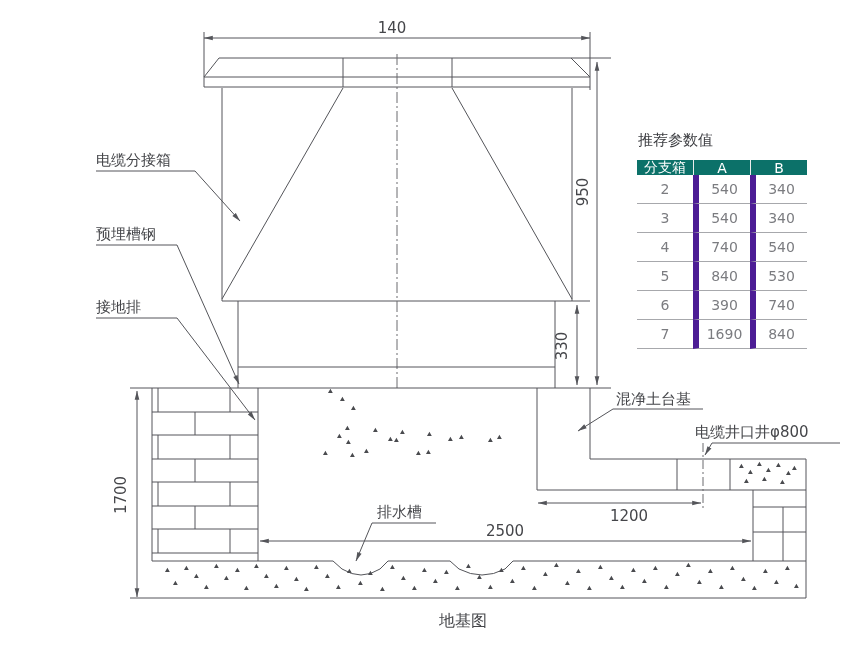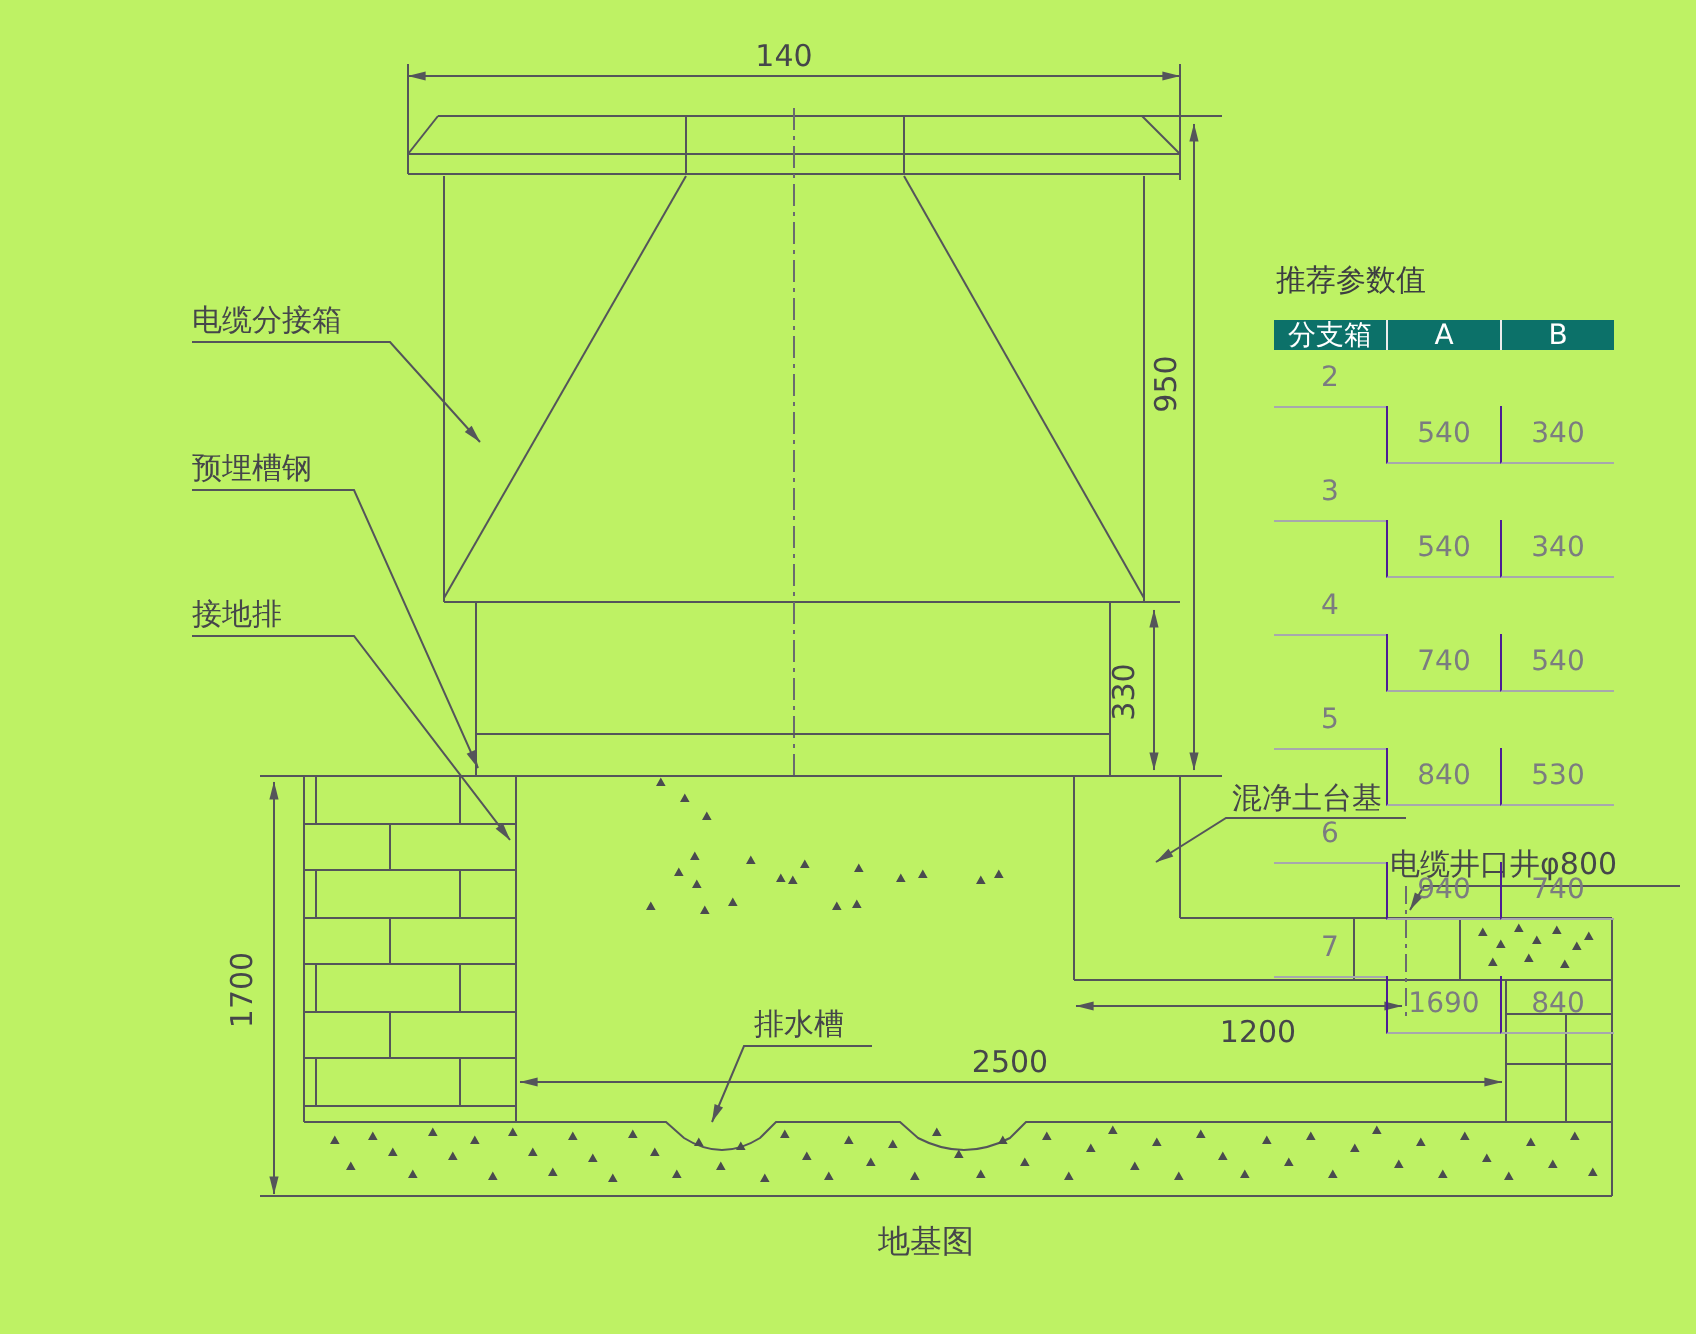--- a/index.html
+++ b/index.html
@@ -1,17 +1,17 @@
 <!DOCTYPE html>
 <html><head>
 <meta charset="utf-8">
 <style>
   html,body{margin:0;padding:0;background:#ececec;}
   .stage{
-    position:relative;width:848px;height:667px;background:#bef264;overflow:hidden;
+    position:relative;width:848px;height:667px;background:#ffffff;overflow:hidden;
     font-family:"DejaVu Sans","Liberation Sans",sans-serif;
   }
   svg.drawing{position:absolute;left:0;top:0;}
   svg.drawing text{
     font-family:"DejaVu Sans","Liberation Sans",sans-serif;
     fill:#45464a;
   }
   .lbl{font-size:15px;}
   .dim{font-size:15px;}
   .cap{font-size:16px;}
@@ -21,21 +21,21 @@
   .pt-grid{display:grid;grid-template-columns:56px 57px 57px;}
   .pt-h{
     height:15px;display:flex;align-items:center;justify-content:center;
     color:#ffffff;font-size:14px;
   }
   .pt-h + .pt-h{border-left:1px solid #ececec;}
   .pt-c{
     height:28px;display:flex;align-items:center;justify-content:center;
     font-size:14px;color:#7b7c80;border-bottom:1px solid #a7a8ac;
   }
-  .pt-c.sep{border-left:1px solid #4c1d95;margin-top:28px;}
+  .pt-c.sep{border-left:6px solid #4c1d95;}
 </style>
 </head>
 <body>
 
 <div class="stage">
 
   <svg class="drawing" width="848" height="667" viewBox="0 0 848 667">
     <defs>
       <marker id="arr" viewBox="0 0 10 6" refX="9.2" refY="3" markerWidth="10" markerHeight="6" orient="auto-start-reverse">
         <path d="M0.4,0.7 L9.4,3 L0.4,5.3 Z" fill="#54555a"></path>
@@ -201,21 +201,21 @@
 
       <div class="pt-c">4</div>
       <div class="pt-c sep">740</div>
       <div class="pt-c sep">540</div>
 
       <div class="pt-c">5</div>
       <div class="pt-c sep">840</div>
       <div class="pt-c sep">530</div>
 
       <div class="pt-c">6</div>
-      <div class="pt-c sep">940</div>
+      <div class="pt-c sep">390</div>
       <div class="pt-c sep">740</div>
 
       <div class="pt-c">7</div>
       <div class="pt-c sep">1690</div>
       <div class="pt-c sep">840</div>
     </div>
   </div>
 
 </div>
 

